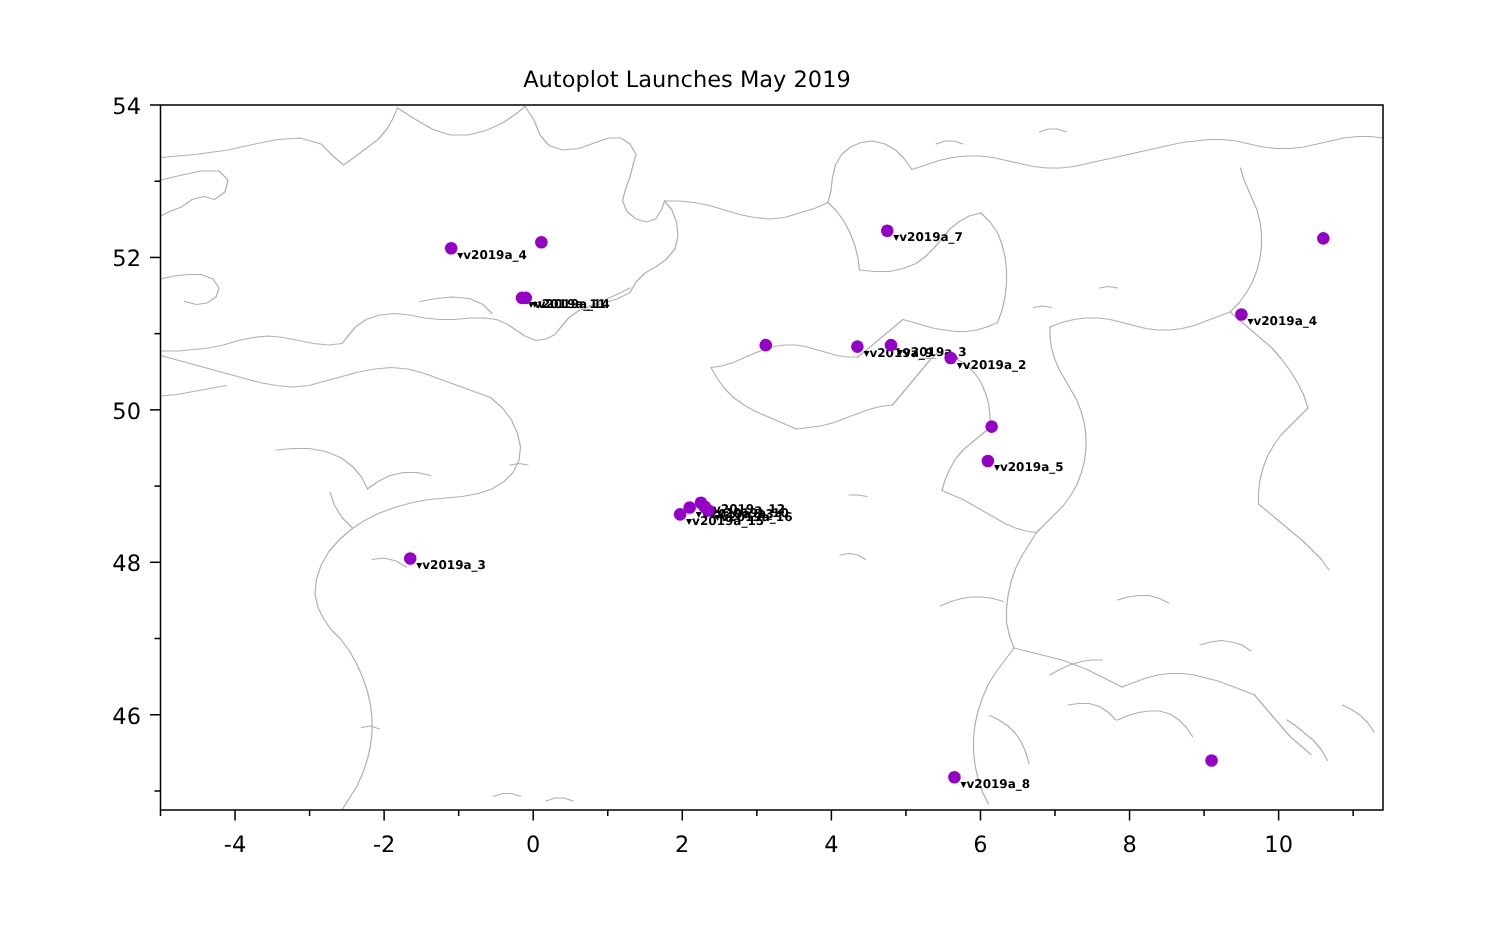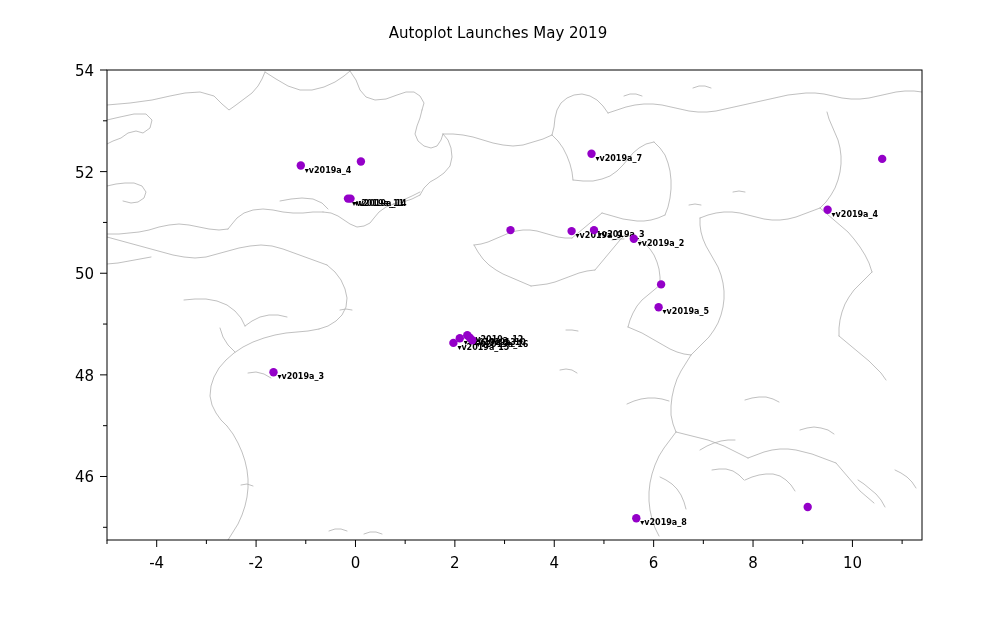--- a/index.html
+++ b/index.html
@@ -1,22 +1,21 @@
 <!DOCTYPE html>
 <html><head>
 <meta charset="utf-8">
 <style>
   html,body{margin:0;padding:0;background:#ffffff;}
   body{width:1003px;height:633px;font-family:"DejaVu Sans",sans-serif;overflow:hidden;}
   #root{position:relative;width:1003px;height:633px;background:#ffffff;}
   #plot-title{
-    position:absolute;left:0;top:24px;width:916px;text-align:center;
+    position:absolute;left:0;top:44px;width:916px;text-align:center;
     font-size:15px;color:#000;font-family:"DejaVu Sans",sans-serif;
     letter-spacing:0px;
-    margin-left:40px;
   }
   #plot-svg{position:absolute;left:0;top:0;}
   .tick-label{font-family:"DejaVu Sans",sans-serif;font-size:15px;fill:#000;}
   .pt-label{font-family:"DejaVu Sans",sans-serif;font-size:8px;fill:#000;font-weight:bold;}
   .marker{fill:#9400c8;}
   .coast{fill:none;stroke:#b0b0b0;stroke-width:0.8;stroke-linejoin:round;stroke-linecap:round;}
   .axis-frame{fill:none;stroke:#000;stroke-width:1;}
   .tickmark{stroke:#000;stroke-width:1;}
 </style>
 </head>

